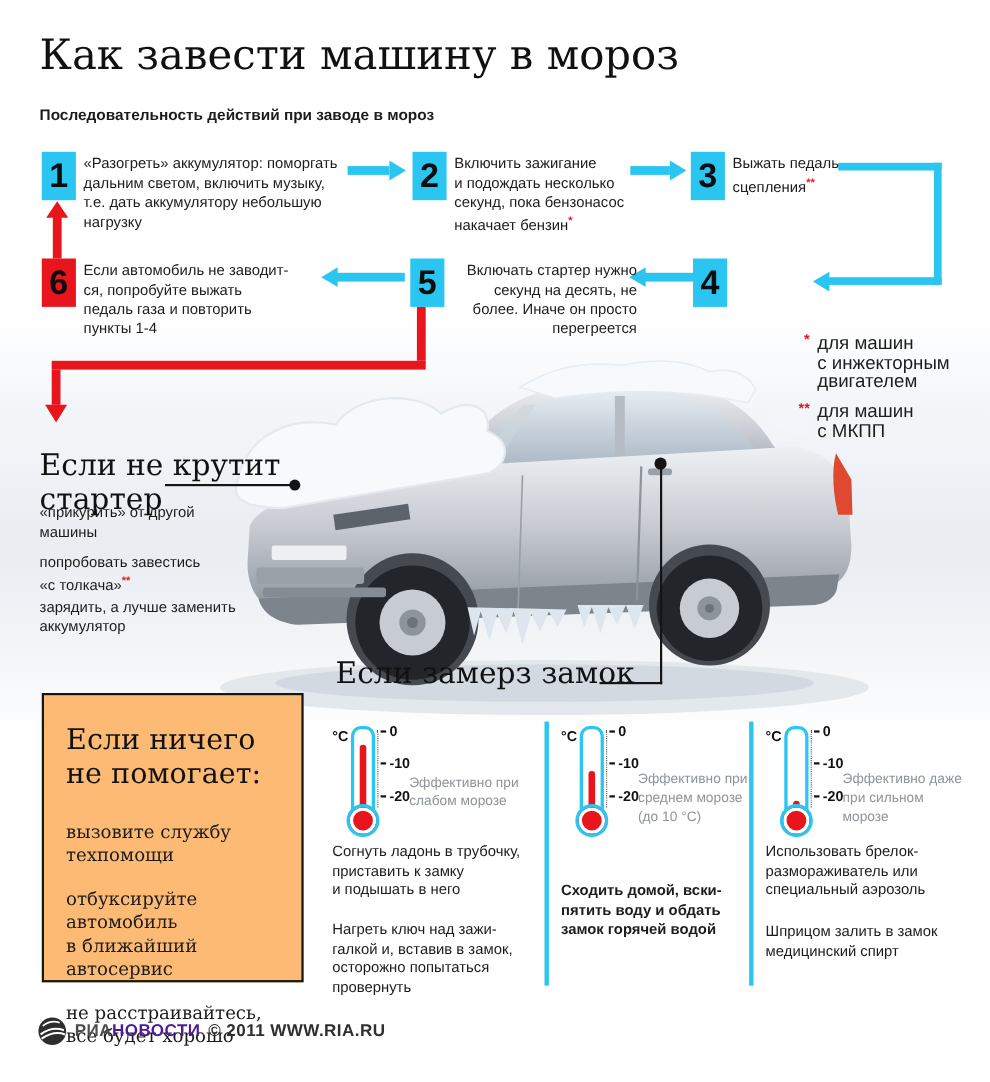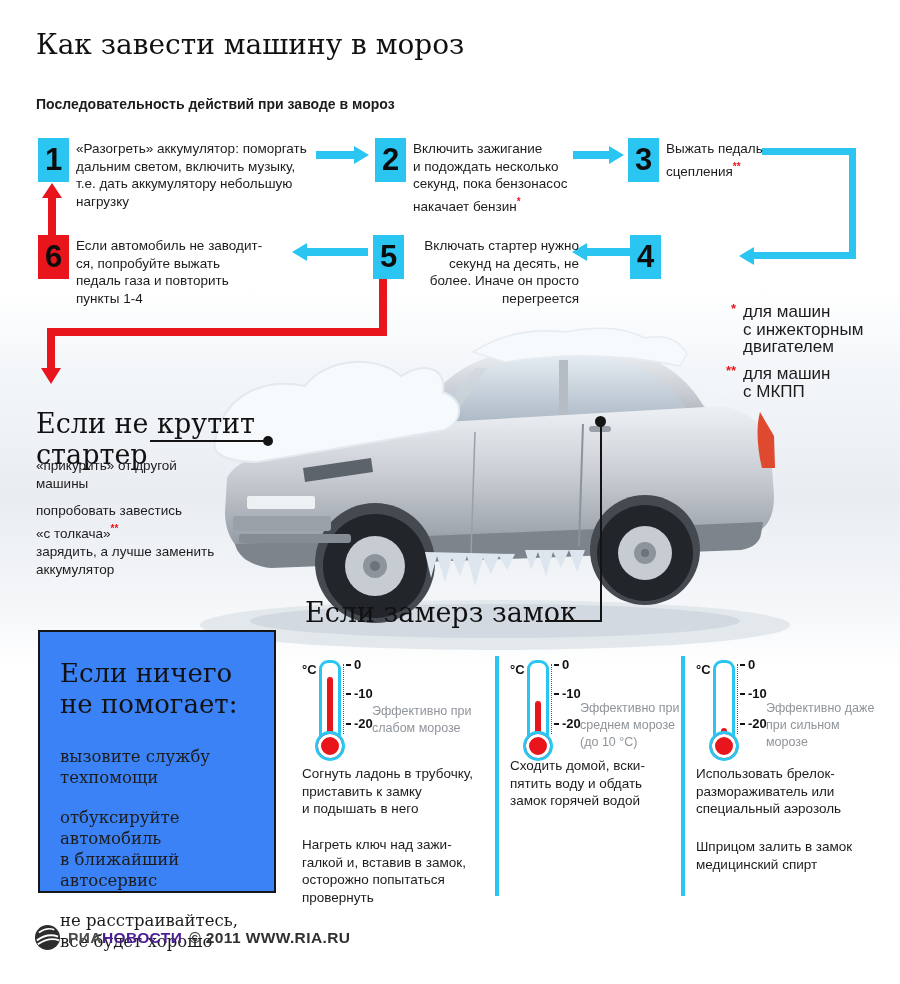--- a/index.html
+++ b/index.html
@@ -29,21 +29,21 @@
   .kdot{width:10px;height:10px;border-radius:50%;background:#141414;}
   
   .h-big{font-size:27px;line-height:31px;color:#111;}
   
   .fn-mark{color:#E8151C;font-weight:bold;font-size:13px;}
   .fn-text{font-size:17px;line-height:17.5px;}
   
   .item{font-size:13.5px;line-height:17.5px;}
   .effect{font-size:12.5px;line-height:17px;color:#8f949a;}
   
-  .nbox{border:2px solid #161616;background:#3b82f6;box-sizing:border-box;padding:26px 18px 0 20px;}
+  .nbox{border:2px solid #161616;background:#fdba74;box-sizing:border-box;padding:26px 18px 0 20px;}
   .nbox .nh{font-size:26px;line-height:31px;margin-bottom:26px;color:#111;}
   .nbox .ni{font-family:"DejaVu Serif","Liberation Serif",serif;font-size:16.5px;line-height:21px;margin-bottom:19px;}
   
   .thermo{width:100px;height:104px;}
   .t-unit{position:absolute;left:0;top:2px;font-weight:bold;font-size:13px;color:#111;}
   .t-tube{position:absolute;left:17px;top:0;width:16px;height:78px;border:3px solid #2AC6F1;
           border-radius:9px 9px 5px 5px;background:#fff;}
   .mercury{position:absolute;left:5px;bottom:0;width:6px;background:#E8151C;border-radius:3px 3px 0 0;}
   .thermo[data-level="high"] .mercury{height:64px;}
   .thermo[data-level="mid"]  .mercury{height:40px;}
@@ -115,21 +115,21 @@
     <path d="M585,92 L599,116 L600,148 L587,148 C582,128 581,106 585,92 Z" fill="#df4930"></path>
 
     <path d="M250,232 L256,258 L262,236 L270,262 L277,238 L285,256 L292,236 L300,266 L308,238 L316,254 L324,236 L332,250 L340,234 Z" fill="#dde6ee"></path>
     <path d="M350,230 L356,250 L363,232 L371,256 L378,232 L386,248 L394,230 L402,252 L410,230 Z" fill="#dde6ee"></path>
 
     <path d="M40,122 C48,72 92,58 130,66 C150,38 202,34 226,56 C252,40 272,50 268,72 C292,82 286,102 270,110 L82,142 C52,142 36,134 40,122 Z" fill="#f7fafc" stroke="#e2eaf0" stroke-width="2"></path>
     <path d="M298,32 Q338,6 390,12 Q440,2 470,18 Q500,12 512,34 L505,46 Q420,28 330,42 Z" fill="#f7fafc" stroke="#e6edf2" stroke-width="1.5"></path>
     <path d="M520,62 Q545,48 562,62 L556,76 Q534,72 520,62 Z" fill="#f2f6fa"></path>
   </svg>
 
-  <div class="abs serif" style="left:36px;top:28px;font-size:28px;color:#111;">Как завести машину в мороз</div>
+  <div class="abs serif" style="left:36px;top:28px;font-size:38px;color:#111;">Как завести машину в мороз</div>
   <div class="abs" style="left:36px;top:96px;font-size:14px;font-weight:bold;">Последовательность действий при заводе в мороз</div>
 
   <div class="abs tri tri-u" style="left:42px;top:183px;"></div>
   <div class="abs rbar" style="left:48px;top:197px;width:8px;height:38px;"></div>
 
   <div class="abs rbar" style="left:379px;top:279px;width:8px;height:49px;"></div>
   <div class="abs rbar" style="left:47px;top:328px;width:340px;height:8px;"></div>
   <div class="abs rbar" style="left:47px;top:336px;width:8px;height:32px;"></div>
   <div class="abs tri tri-d" style="left:41px;top:368px;"></div>
 
@@ -276,21 +276,21 @@
         </div>
       <div class="t-tick" style="top:52px;">
           <i></i>
           <span>-20</span>
         </div>
     </div>
   </div>
   <div class="abs effect pre" style="left:580px;top:700px;">Эффективно при
 среднем морозе
 (до 10 °C)</div>
-  <div class="abs item pre" style="left:510px;top:757px;">Сходить домой, вски-
+  <div class="abs item pre" style="left:510px;top:801px;font-weight:bold;">Сходить домой, вски-
 пятить воду и обдать
 замок горячей водой</div>
 
   <div class="abs thermo" style="left:696px;top:660px;" data-level="low">
     <span class="t-unit">°C</span>
     <div class="t-tube">
         <div class="mercury"></div>
       </div>
     <div class="t-bulb"></div>
     <div class="t-ticks">

